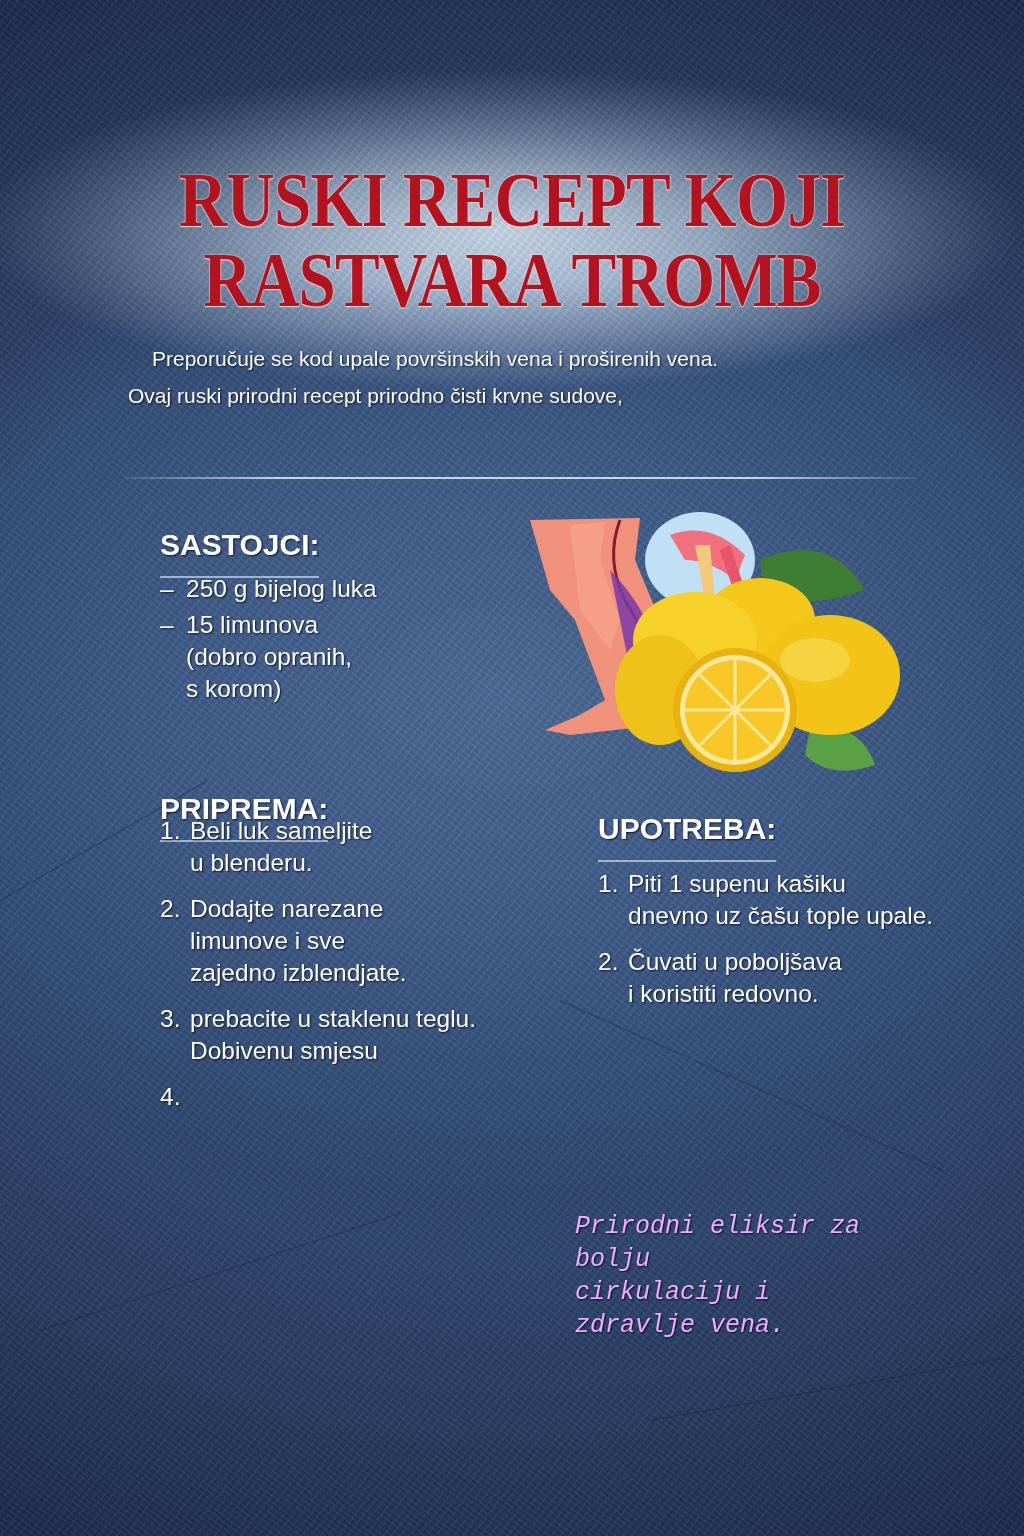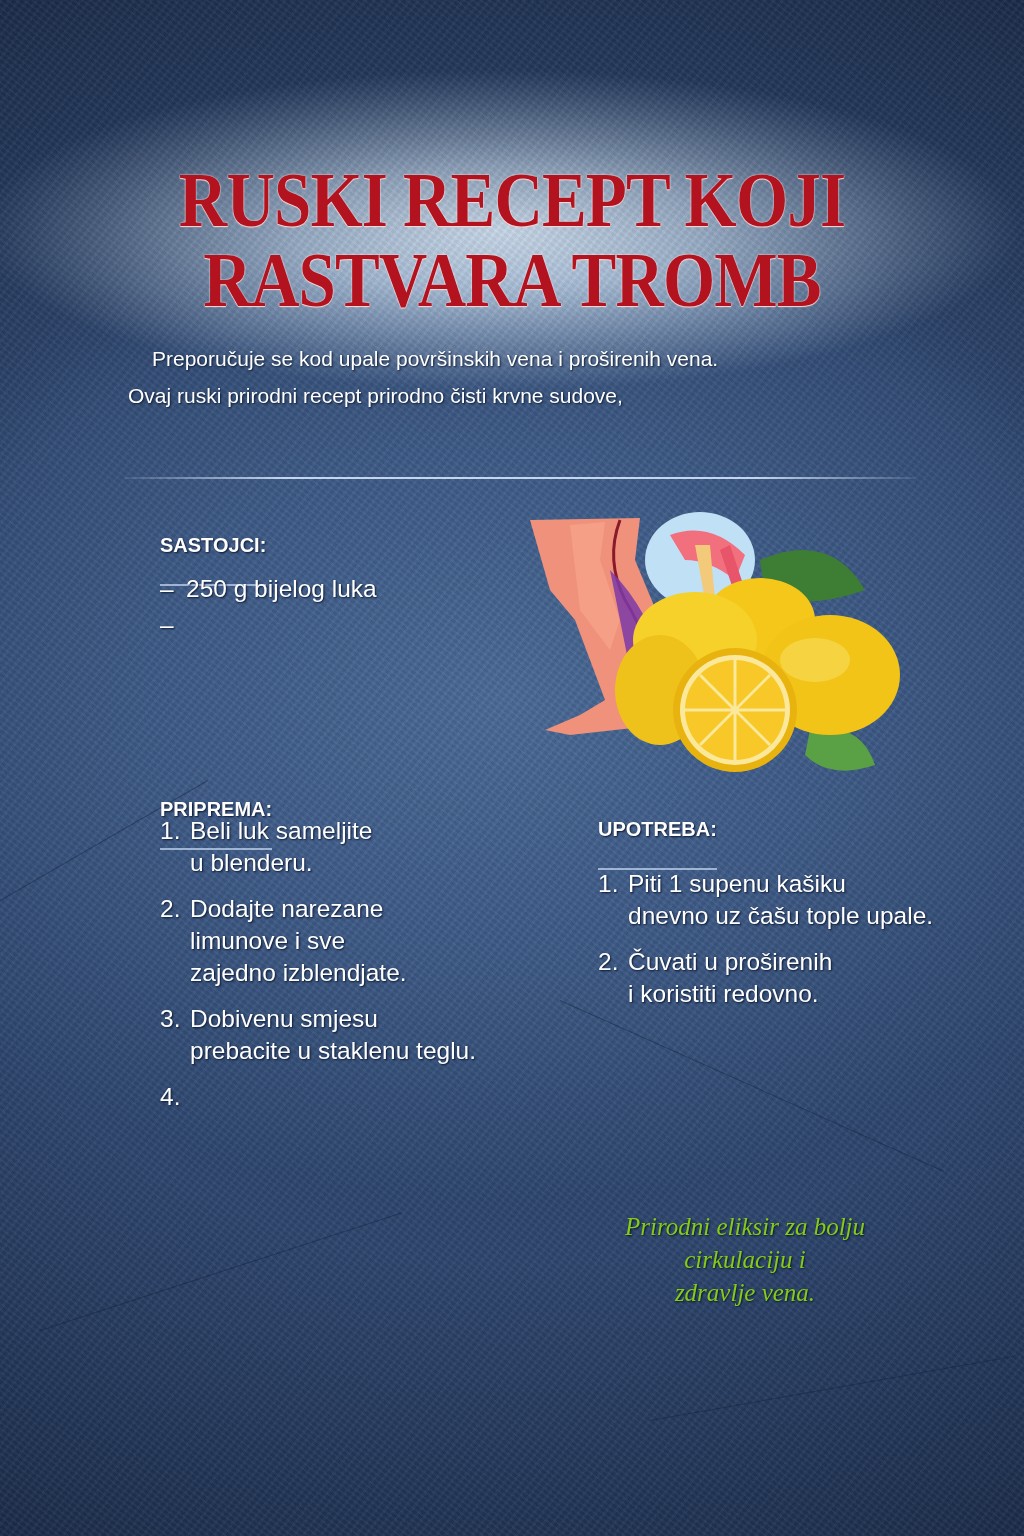--- a/index.html
+++ b/index.html
@@ -17,29 +17,29 @@
   .crack{position:absolute;height:1px;background:rgba(20,30,55,0.45);transform-origin:left center;}
   .title{position:absolute;left:0;width:1024px;top:160px;text-align:center;
     font-family:"Liberation Serif","DejaVu Serif",serif;font-weight:bold;color:#b3121f;
     font-size:78px;line-height:80px;letter-spacing:-1px;
     text-shadow:0 0 2px #fff,0 1px 1px #f6c9c9;transform:scaleX(0.86);}
   .intro{position:absolute;left:128px;top:340px;width:820px;color:#fff;font-size:21px;line-height:37px;
     text-shadow:1px 1px 2px #0d1a33;}
   .intro .l1{padding-left:24px;}
   .divider{position:absolute;left:125px;top:477px;width:790px;height:2px;
     background:linear-gradient(90deg,rgba(200,220,245,0.1),rgba(220,235,255,0.85) 20%,rgba(220,235,255,0.85) 80%,rgba(200,220,245,0.1));}
-  .h{position:absolute;color:#fff;font-weight:bold;font-size:20px;line-height:34px;
-    text-shadow:1px 1px 2px #0b1630;padding-bottom:22px;border-bottom:2px solid rgba(200,220,245,0.7);}
+  .h{position:absolute;color:#fff;font-weight:bold;font-size:30px;line-height:34px;
+    text-shadow:1px 1px 2px #0b1630;padding-bottom:14px;border-bottom:2px solid rgba(200,220,245,0.7);}
   .list{position:absolute;color:#fff;font-size:24.5px;line-height:32px;text-shadow:1px 1px 2px #0b1630;}
   .item{display:flex;margin-bottom:14px;}
   .item .n{width:30px;flex:none;}
   .ing .item{margin-bottom:4px;}
   .ing .item .n{width:26px;}
-  .tagline{position:absolute;left:575px;top:1210px;width:340px;text-align:center;
-    font-family:Liberation Serif, serif;font-style:italic;color:#84cc16;
+  .tagline{position:absolute;left:575px;top:1210px;width:340px;text-align:left;
+    font-family:Liberation Mono, monospace;font-style:italic;color:#f0abfc;
     font-size:25px;line-height:33px;text-shadow:1px 1px 2px #0b1630;}
   .illus{position:absolute;left:510px;top:500px;width:400px;height:290px;}
 </style>
 </head>
 <body>
 
 <div class="texture"></div>
 <div class="crack" style="left:40px;top:1330px;width:380px;transform:rotate(-18deg)"></div>
 <div class="crack" style="left:560px;top:1000px;width:420px;transform:rotate(24deg)"></div>
 <div class="crack" style="left:0;top:900px;width:240px;transform:rotate(-30deg)"></div>
@@ -58,20 +58,25 @@
 <div class="divider"></div>
 
 <div class="h" style="left:160px;top:528px;">SASTOJCI:</div>
 <div class="list ing" style="left:160px;top:573px;width:320px;">
   <div class="item">
     <span class="n">–</span>
     <span>250 g bijelog luka</span>
   </div>
   <div class="item">
     <span class="n">–</span>
+    <span>
+      <div>15 limunova</div>
+      <div>(dobro opranih,</div>
+      <div>s korom)</div>
+    </span>
   </div>
 </div>
 
 <div class="illus">
   <svg width="400" height="290" viewBox="0 0 400 290">
 
     <path d="M20 20 L130 18 L125 60 L150 120 L160 200 L150 225 L60 235 L35 230 L70 215 L95 200 L65 120 L40 90 Z" fill="#f0917b"></path>
     <path d="M60 25 L95 22 L90 60 L110 120 L100 150 L70 110 Z" fill="#f7a58d" opacity="0.7"></path>
     <path d="M110 20 Q95 60 115 100 Q140 140 150 200" stroke="#8a1a2a" stroke-width="3" fill="none"></path>
     <path d="M100 70 Q140 110 160 180 L175 230 L140 240 L120 170 Z" fill="#7d3aa8" opacity="0.85"></path>
@@ -116,42 +121,42 @@
     <span class="n">2.</span>
     <span>
         <div>Dodajte narezane</div>
         <div>limunove i sve</div>
         <div>zajedno izblendjate.</div>
       </span>
   </div>
   <div class="item">
     <span class="n">3.</span>
     <span>
+        <div>prebacite u staklenu teglu.</div>
         <div>Dobivenu smjesu</div>
-        <div>prebacite u staklenu teglu.</div>
       </span>
   </div>
   <div class="item">
     <span class="n">4.</span>
   </div>
 </div>
 
 <div class="h" style="left:598px;top:812px;text-align:center;">UPOTREBA:</div>
 <div class="list" style="left:598px;top:868px;width:360px;">
   <div class="item">
     <span class="n">1.</span>
     <span>
         <div>Piti 1 supenu kašiku</div>
         <div>dnevno uz čašu tople upale.</div>
       </span>
   </div>
   <div class="item">
     <span class="n">2.</span>
     <span>
-        <div>Čuvati u proširenih</div>
+        <div>Čuvati u poboljšava</div>
         <div>i koristiti redovno.</div>
       </span>
   </div>
 </div>
 
 <div class="tagline">
   <div>Prirodni eliksir za bolju</div>
   <div>cirkulaciju i</div>
   <div>zdravlje vena.</div>
 </div>

